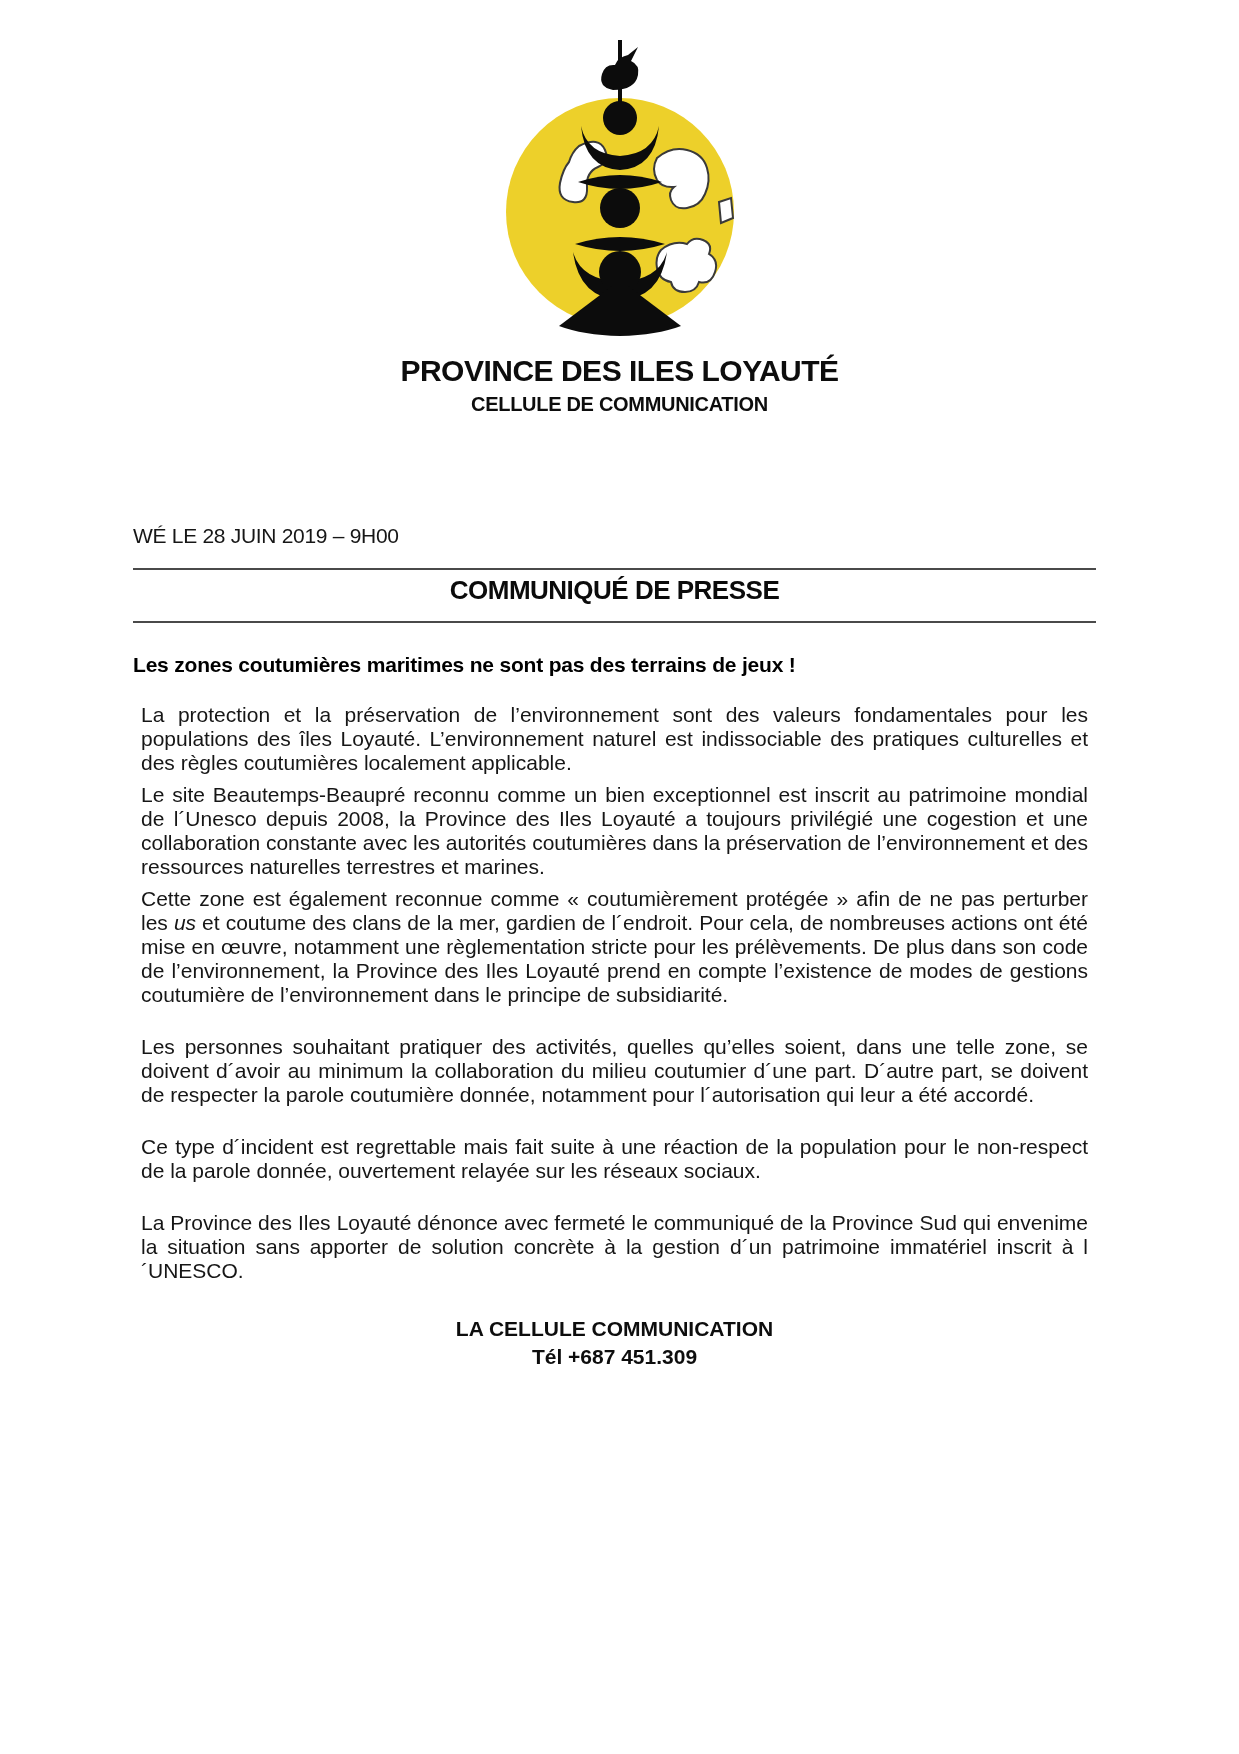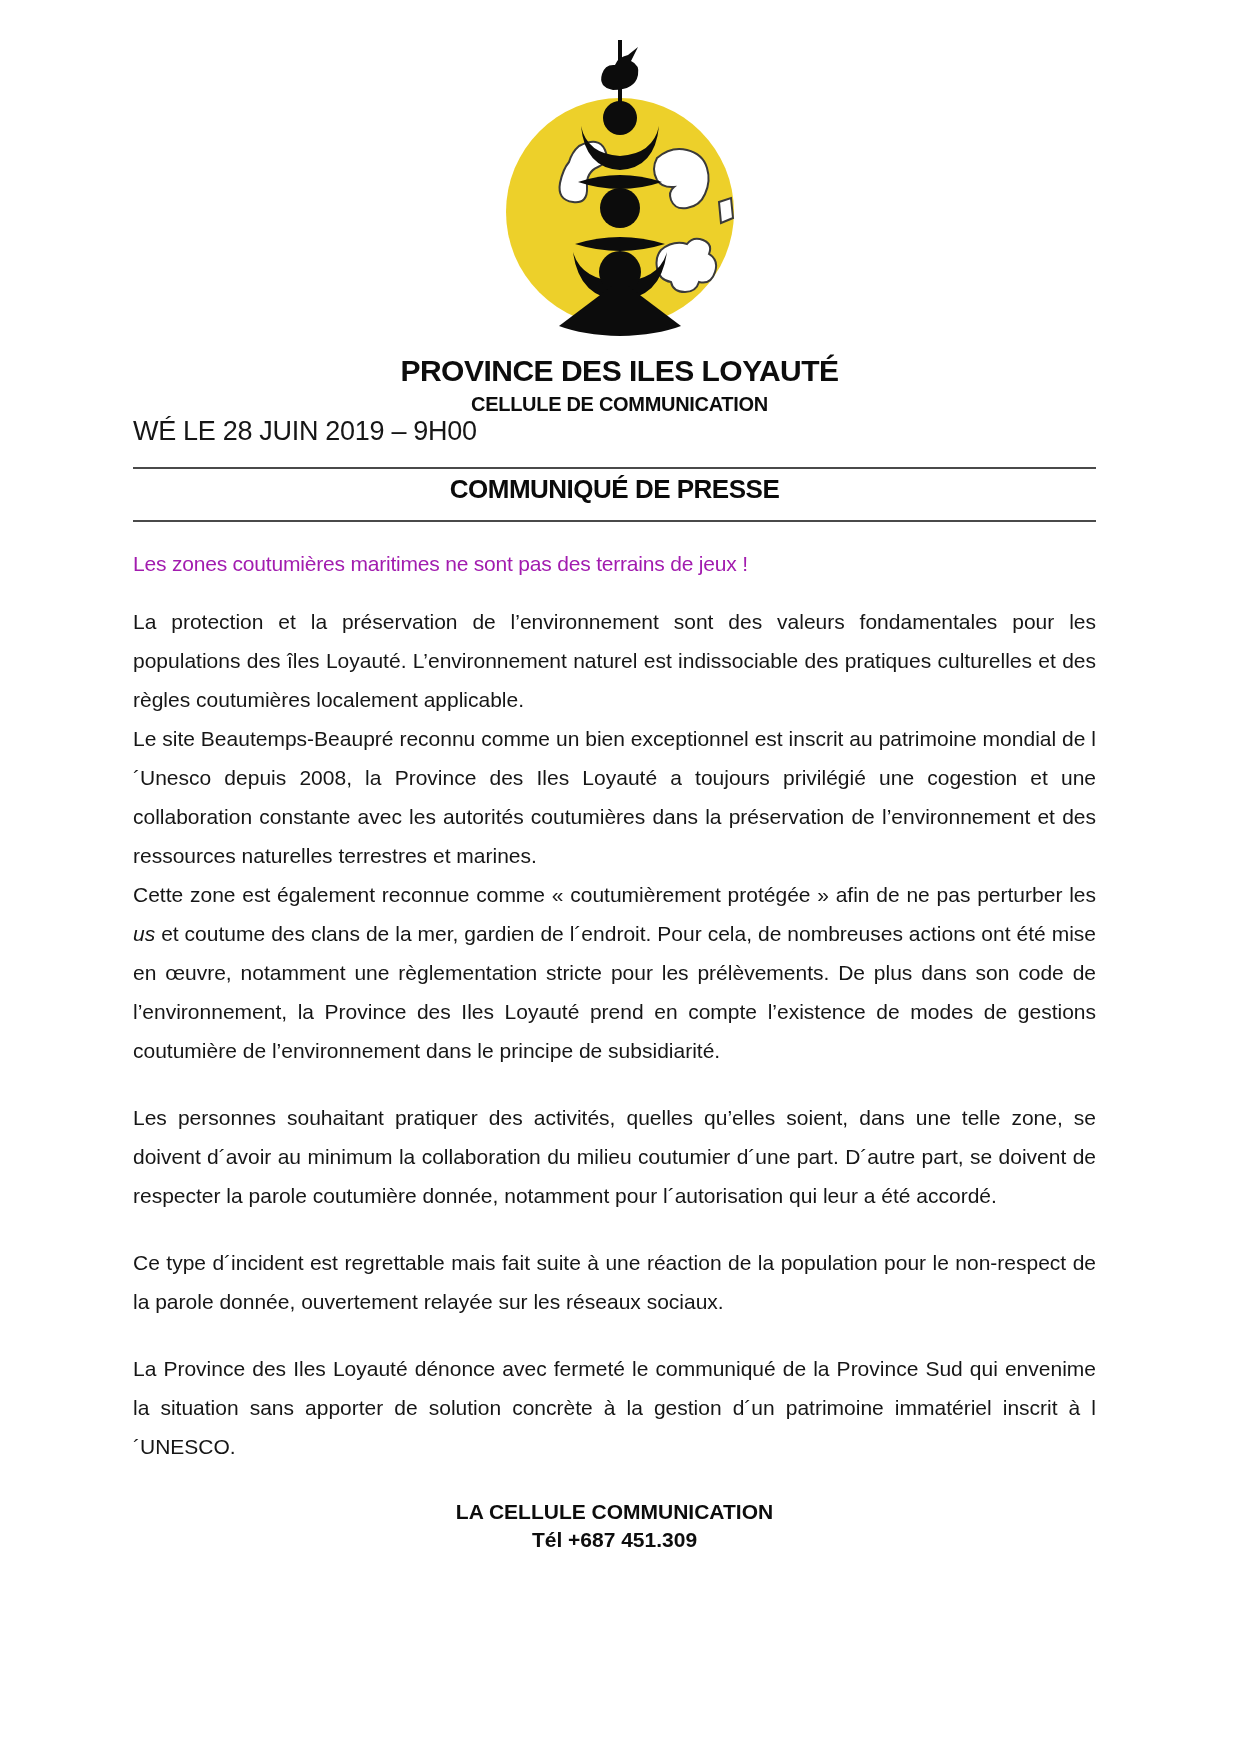--- a/index.html
+++ b/index.html
@@ -37,21 +37,22 @@
     margin-top: 5px;
     text-align: center;
     font-weight: bold;
     font-size: 20px;
     letter-spacing: -0.3px;
     color: #0d0d0d;
   }
 
   
   .dateline {
-    font-size: 27px;
+    margin-top: 108px;
+    font-size: 21px;
     letter-spacing: -0.3px;
     color: #161616;
   }
 
   
   .banner { margin-top: 20px; }
   .rule {
     border: none;
     border-top: 2px solid #4a4a4a;
     margin: 0;
@@ -61,29 +62,29 @@
     font-weight: bold;
     font-size: 26px;
     letter-spacing: -0.5px;
     padding: 5px 0 15px 0;
     color: #0b0b0b;
   }
 
   
   .subject {
     margin-top: 30px;
-    font-weight: normal;
+    font-weight: bold;
     font-size: 21px;
     letter-spacing: -0.2px;
-    color: #a21caf;
+    color: #000000;
   }
   p.body-par {
-    margin: 0;
+    margin: 8px;
     font-size: 21px;
-    line-height: 39px;
+    line-height: 24px;
     text-align: justify;
     color: #161616;
   }
   p.body-par.gap { margin-top: 28px; }
   p.first { margin-top: 26px; }
   .italic { font-style: italic; }
 
   
   .footer {
     margin-top: 32px;

